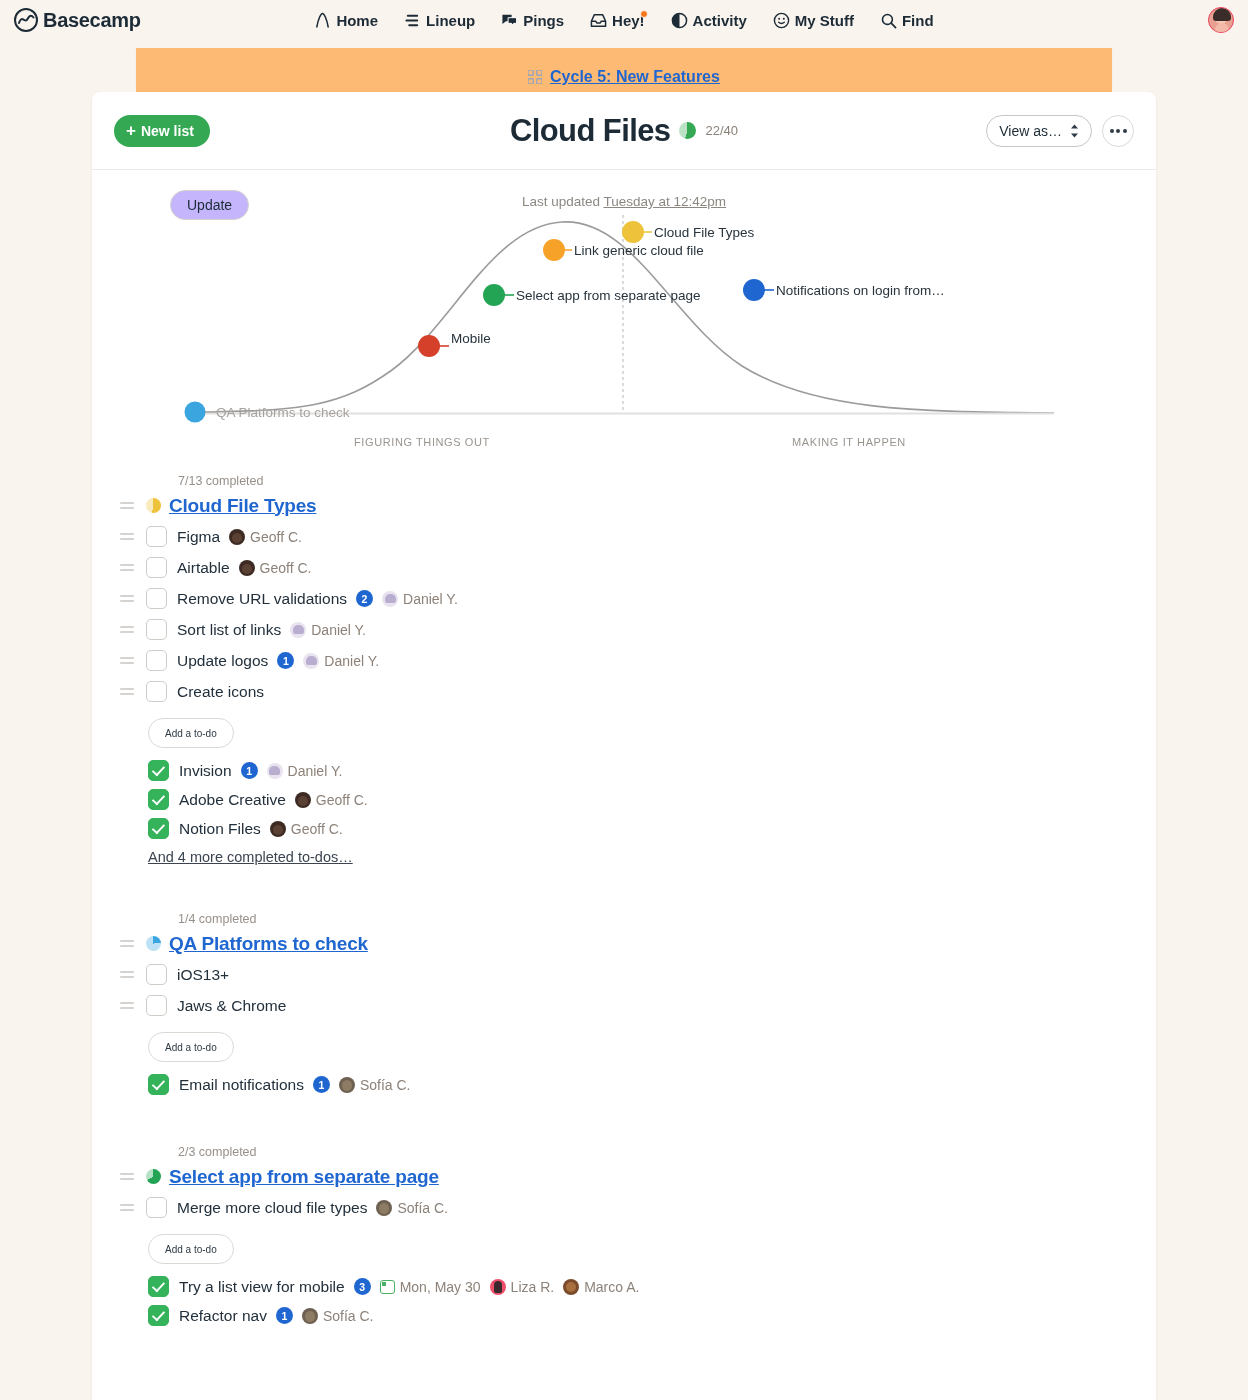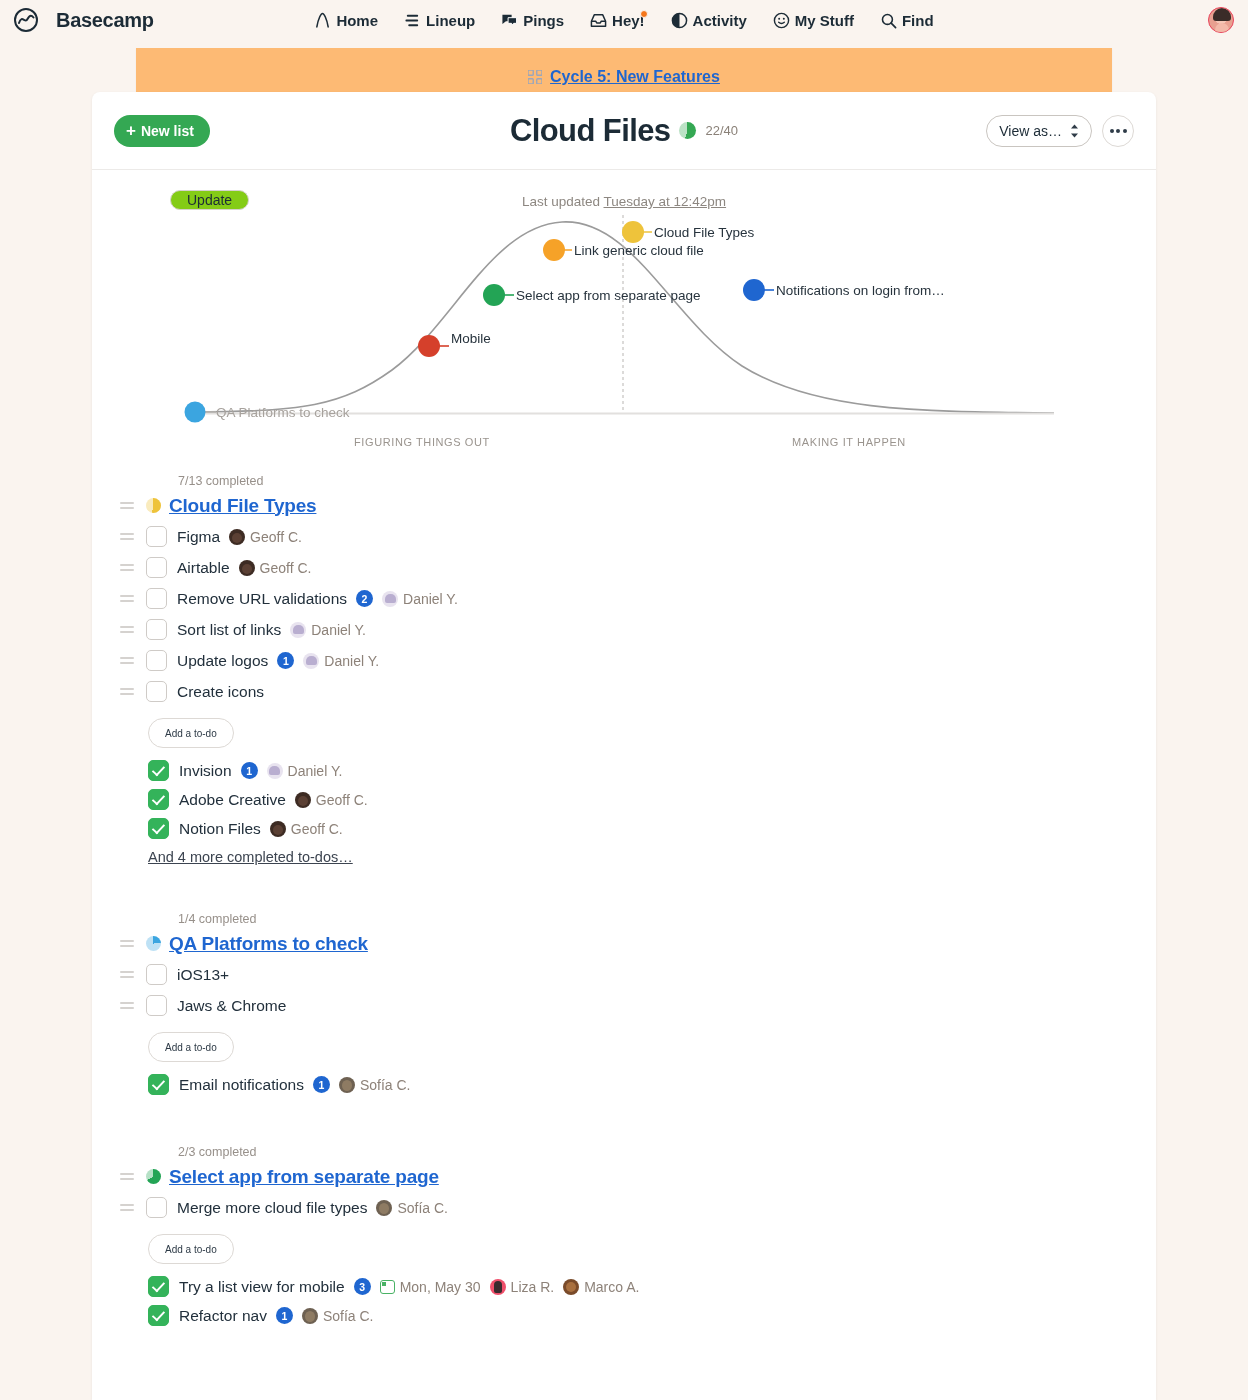--- a/index.html
+++ b/index.html
@@ -11,21 +11,21 @@
     overflow: hidden;
   }
 
   
   .topnav {
     height: 40px; width: 1248px;
     display: flex; align-items: center;
     padding: 0 14px;
     position: relative;
   }
-  .brand { display: flex; align-items: center; gap: 18px; }
+  .brand { display: flex; align-items: center; gap: 5px; }
   .brand-logo { width: 24px; height: 24px; }
   .brand-name { font-size: 20px; font-weight: bold; letter-spacing: -.3px; color: #1c2b36; }
 
   .nav-items {
     position: absolute; left: 0; right: 0;
     display: flex; justify-content: center; align-items: center; gap: 26px;
     pointer-events: none;
   }
   .nav-item {
     display: flex; align-items: center; gap: 5px;
@@ -124,23 +124,23 @@
     border: 1px solid #ddd9d5; background: #fff;
     display: flex; align-items: center; justify-content: center;
     gap: 2.5px; cursor: pointer;
   }
   .btn-dots i { width: 4px; height: 4px; border-radius: 50%; background: #2f3c48; display: block; }
 
   
   .hill-area { position: relative; padding: 22px 24px 8px; height: 298px; }
   .btn-update {
     position: absolute; left: 78px; top: 20px;
-    height: 20px; padding: 0 16px;
+    height: 30px; padding: 0 16px;
     border: 1px solid #d6d2ce; border-radius: 17px;
-    background: #84cc16; font-size: 14px; color: #1c2b36; cursor: pointer;
+    background: #c4b5fd; font-size: 14px; color: #1c2b36; cursor: pointer;
     font-family: "Liberation Sans", sans-serif;
   }
   .last-updated {
     position: absolute; left: 0; right: 0; top: 24px;
     text-align: center; font-size: 13.5px; color: #8d8781;
   }
   .last-updated u { text-decoration: underline; cursor: pointer; }
 
   .hill-svg { position: absolute; left: 0; top: 0; width: 1064px; height: 298px; }
   .hill-label {

